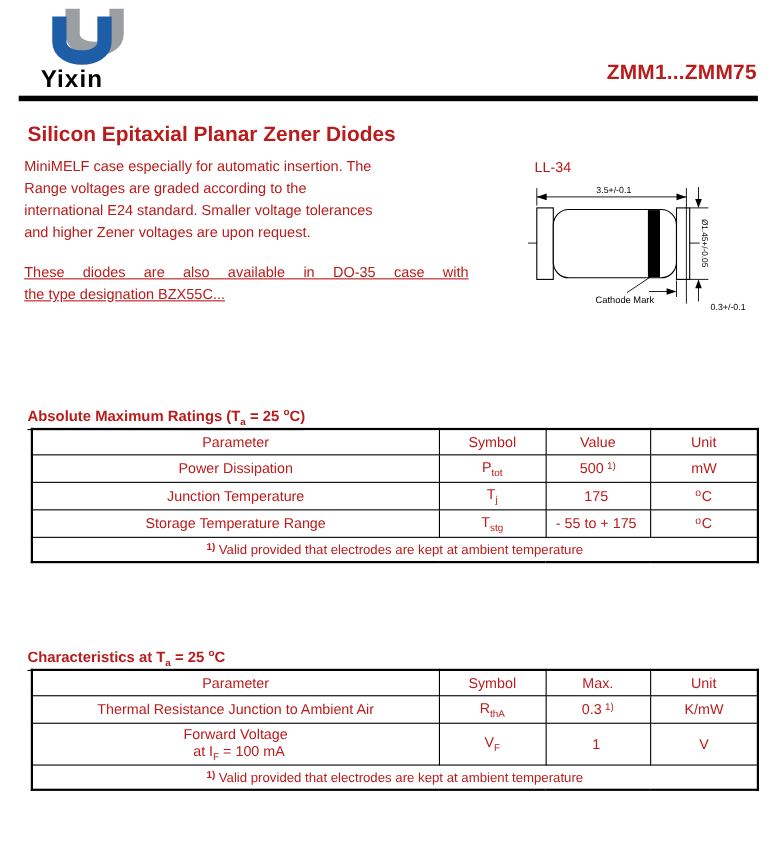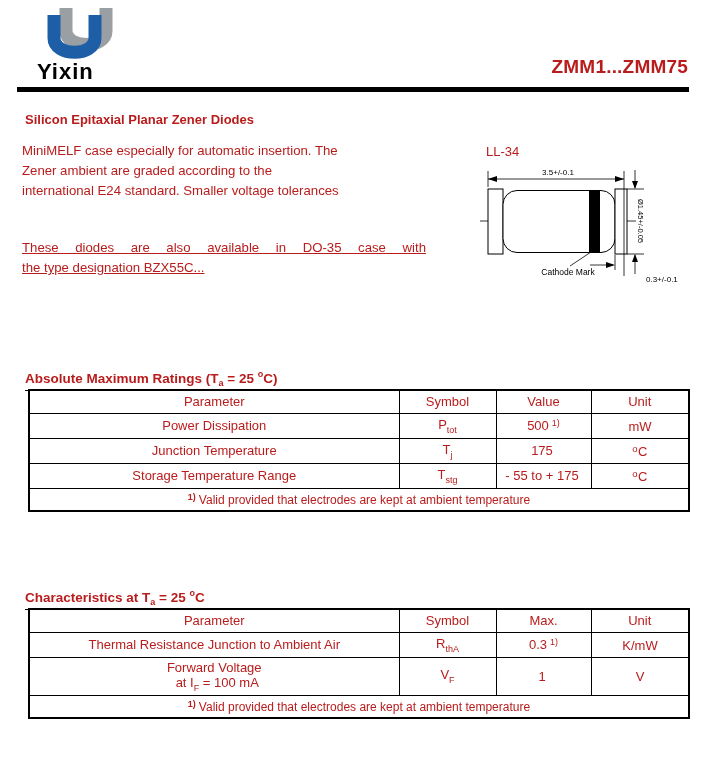--- a/index.html
+++ b/index.html
@@ -6,21 +6,21 @@
   .page{position:relative;width:707px;height:768px;background:#fff;overflow:hidden;
         font-family:"Liberation Sans",sans-serif;color:#b91c1c;}
   .abs{position:absolute;}
 
   
   .logo-svg{left:33px;top:5px;}
   .part-range{right:19px;top:56px;font-size:19px;font-weight:bold;letter-spacing:.2px;}
   .rule{left:17px;top:87px;width:672px;height:5px;background:#000;}
 
   
-  .intro-title{left:25px;top:112px;font-size:13px;font-weight:bold;}
+  .intro-title{left:25px;top:112px;font-size:19px;font-weight:bold;}
   .para{left:22px;top:141px;width:404px;font-size:13.2px;line-height:20px;}
   .para-2{top:238px;text-decoration:underline;}
   .jline{text-align:justify;text-align-last:justify;}
 
   
   .pkg-name{left:486px;top:144px;font-size:13px;}
   .pkg-svg{left:478px;top:158px;}
   .pkg-caption{left:468px;top:288px;width:204px;text-align:center;
                font-size:12.5px;font-weight:bold;line-height:18px;}
 
@@ -60,22 +60,23 @@
   </svg>
 
   <div class="abs part-range">ZMM1...ZMM75</div>
 
   <div class="abs rule"></div>
 
   <div class="abs intro-title">Silicon Epitaxial Planar Zener Diodes</div>
 
   <div class="abs para para-1">
     <div>MiniMELF case especially for automatic insertion. The</div>
-    <div>Zener ambient are graded according to the</div>
+    <div>Range voltages are graded according to the</div>
     <div>international E24 standard. Smaller voltage tolerances</div>
+    <div>and higher Zener voltages are upon request.</div>
   </div>
 
   <div class="abs para para-2">
     <div class="jline">These diodes are also available in DO-35 case with</div>
     <div>the type designation BZX55C...</div>
   </div>
 
   <div class="abs pkg-name">LL-34</div>
 
   <svg class="abs pkg-svg" width="227" height="127" viewBox="0 0 227 127">

